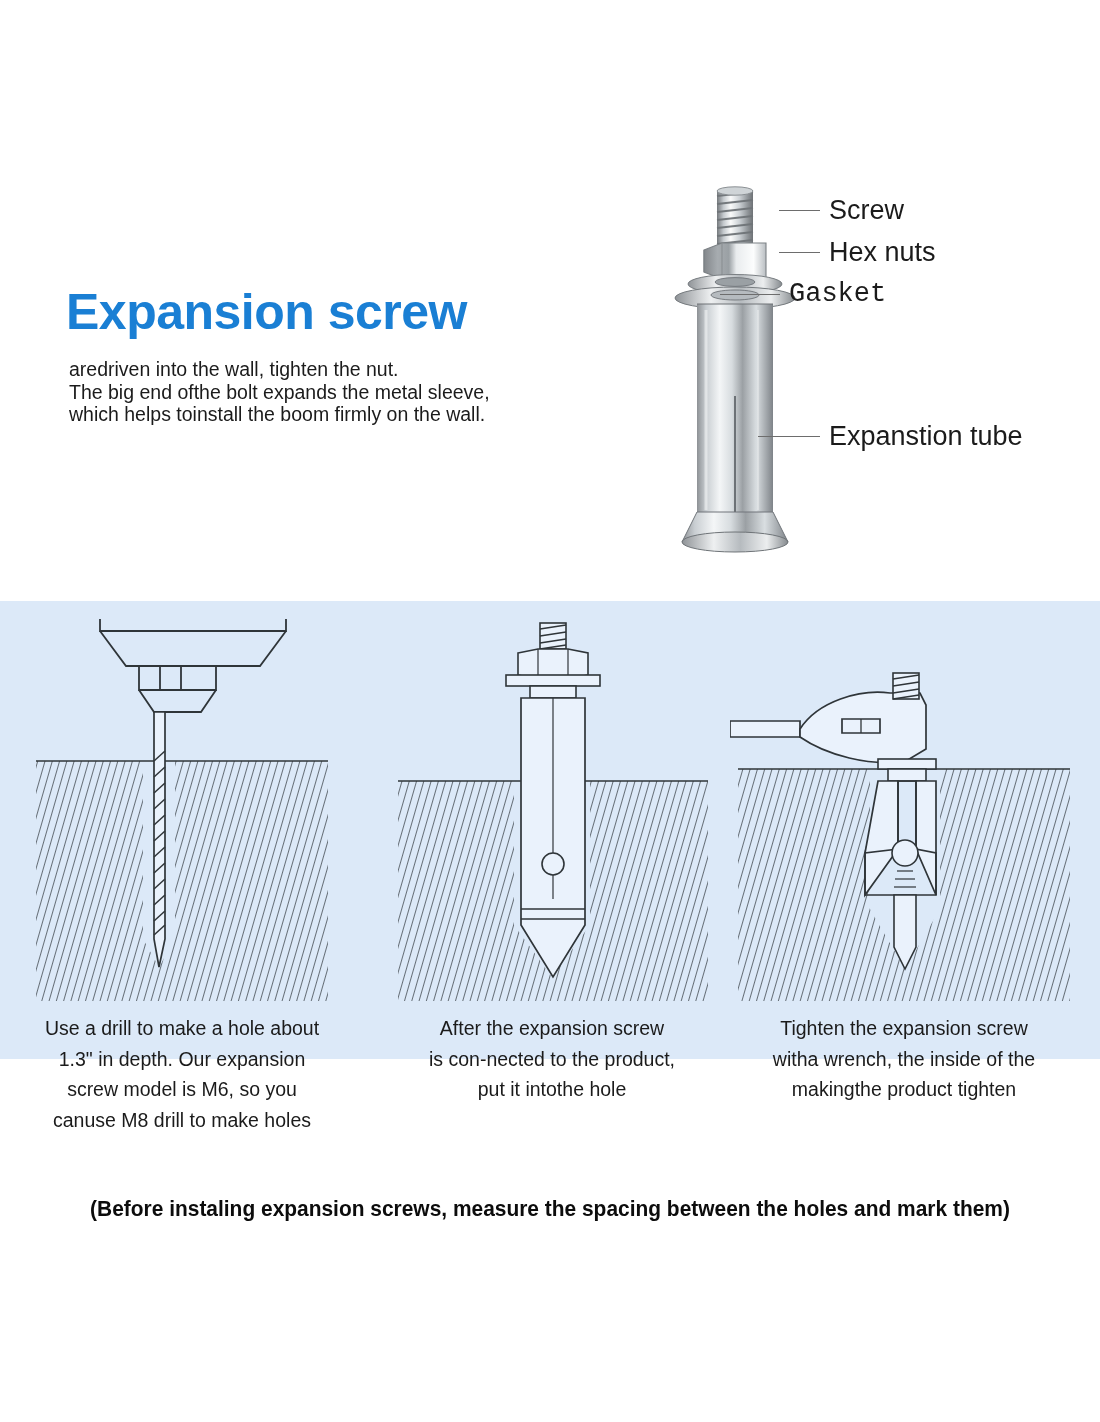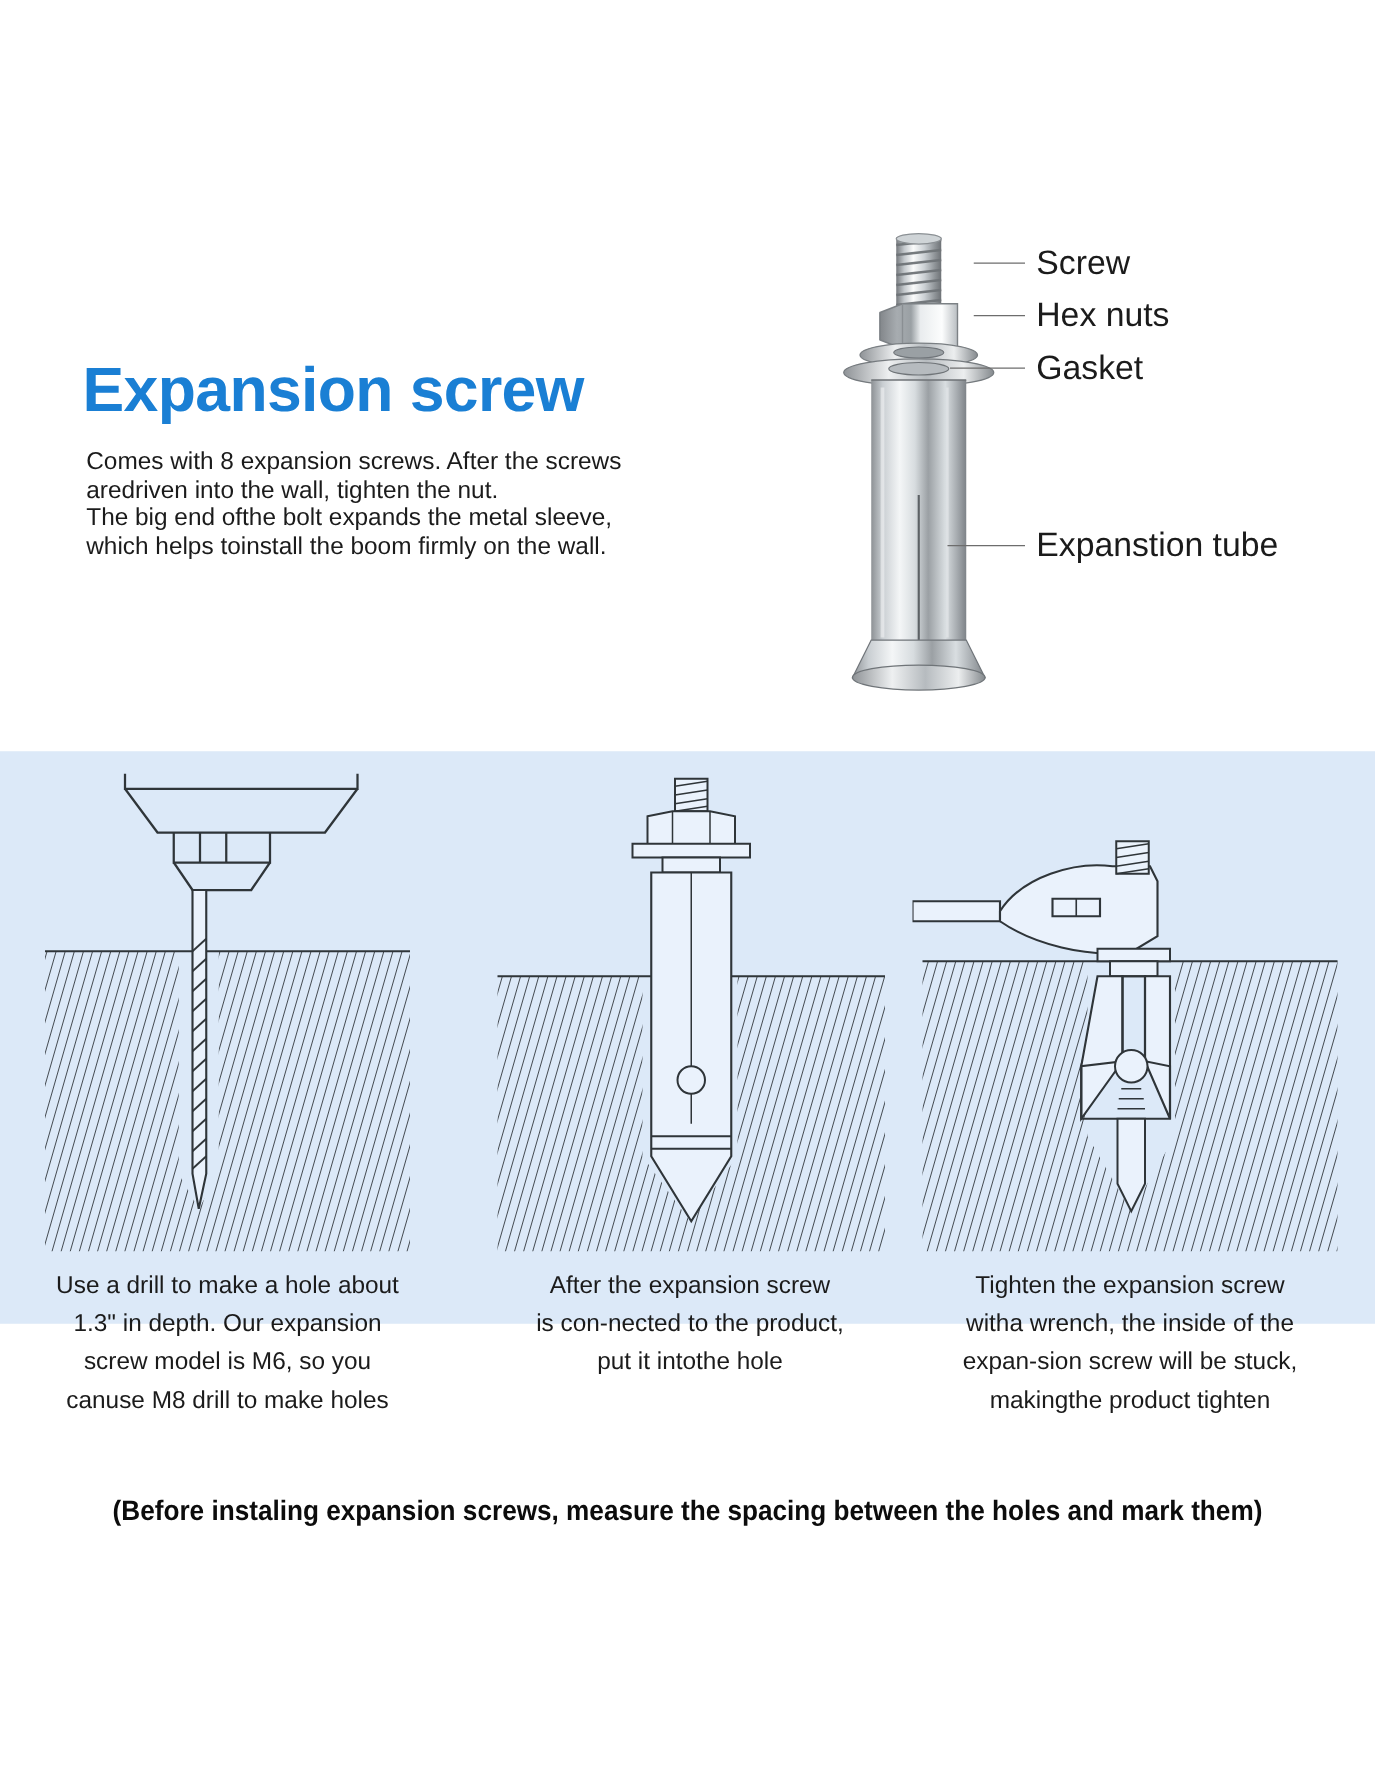--- a/index.html
+++ b/index.html
@@ -65,21 +65,21 @@
   .callout .ctext {
     font-size: 27px;
     color: #1b1b1b;
     white-space: nowrap;
     margin-left: 9px;
   }
   #callout-screw      { left: 779px; top: 200px; }
   #callout-screw .leader { width: 41px; }
   #callout-hexnuts    { left: 779px; top: 242px; }
   #callout-hexnuts .leader { width: 41px; }
-  #callout-gasket     { left: 760px; top: 284px; }
+  #callout-gasket     { left: 720px; top: 284px; font-family: Liberation Mono, monospace; }
   #callout-gasket .leader { width: 60px; }
   #callout-tube       { left: 758px; top: 426px; }
   #callout-tube .leader { width: 62px; }
 
   
   #steps-panel {
     position: absolute;
     left: 0; top: 601px;
     width: 1100px; height: 458px;
     background: #dce9f8;
@@ -127,21 +127,20 @@
   }
 </style>
 </head>
 <body>
 
 <div id="top-panel">
 
   <div id="page-title">Expansion screw</div>
 
   <div id="intro-text">
-    <div>Comes with 8 expansion screws. After the screws</div>
     <div>aredriven into the wall, tighten the nut.</div>
     <div>The big end ofthe bolt expands the metal sleeve,</div>
     <div>which helps toinstall the boom firmly on the wall.</div>
   </div>
 
   <div id="hero-bolt">
     <svg width="180" height="395" viewBox="0 0 180 395">
       <defs>
         <linearGradient id="steel" x1="0" y1="0" x2="1" y2="0">
           <stop offset="0" stop-color="#8d9195"></stop>
@@ -400,19 +399,18 @@
             <path d="M167 262 L183 262"></path>
             <path d="M165 270 L185 270"></path>
             <path d="M164 278 L186 278"></path>
           </g>
         </g>
       </svg>
     </div>
     <div class="step-caption">
       <div>Tighten the expansion screw</div>
       <div>witha wrench, the inside of the</div>
-      <div>expan-sion screw will be stuck,</div>
       <div>makingthe product tighten</div>
     </div>
   </div>
 </div>
 
 <div id="footer-note">(Before instaling expansion screws, measure the spacing between the holes and mark them)</div>
 
 </body></html>

